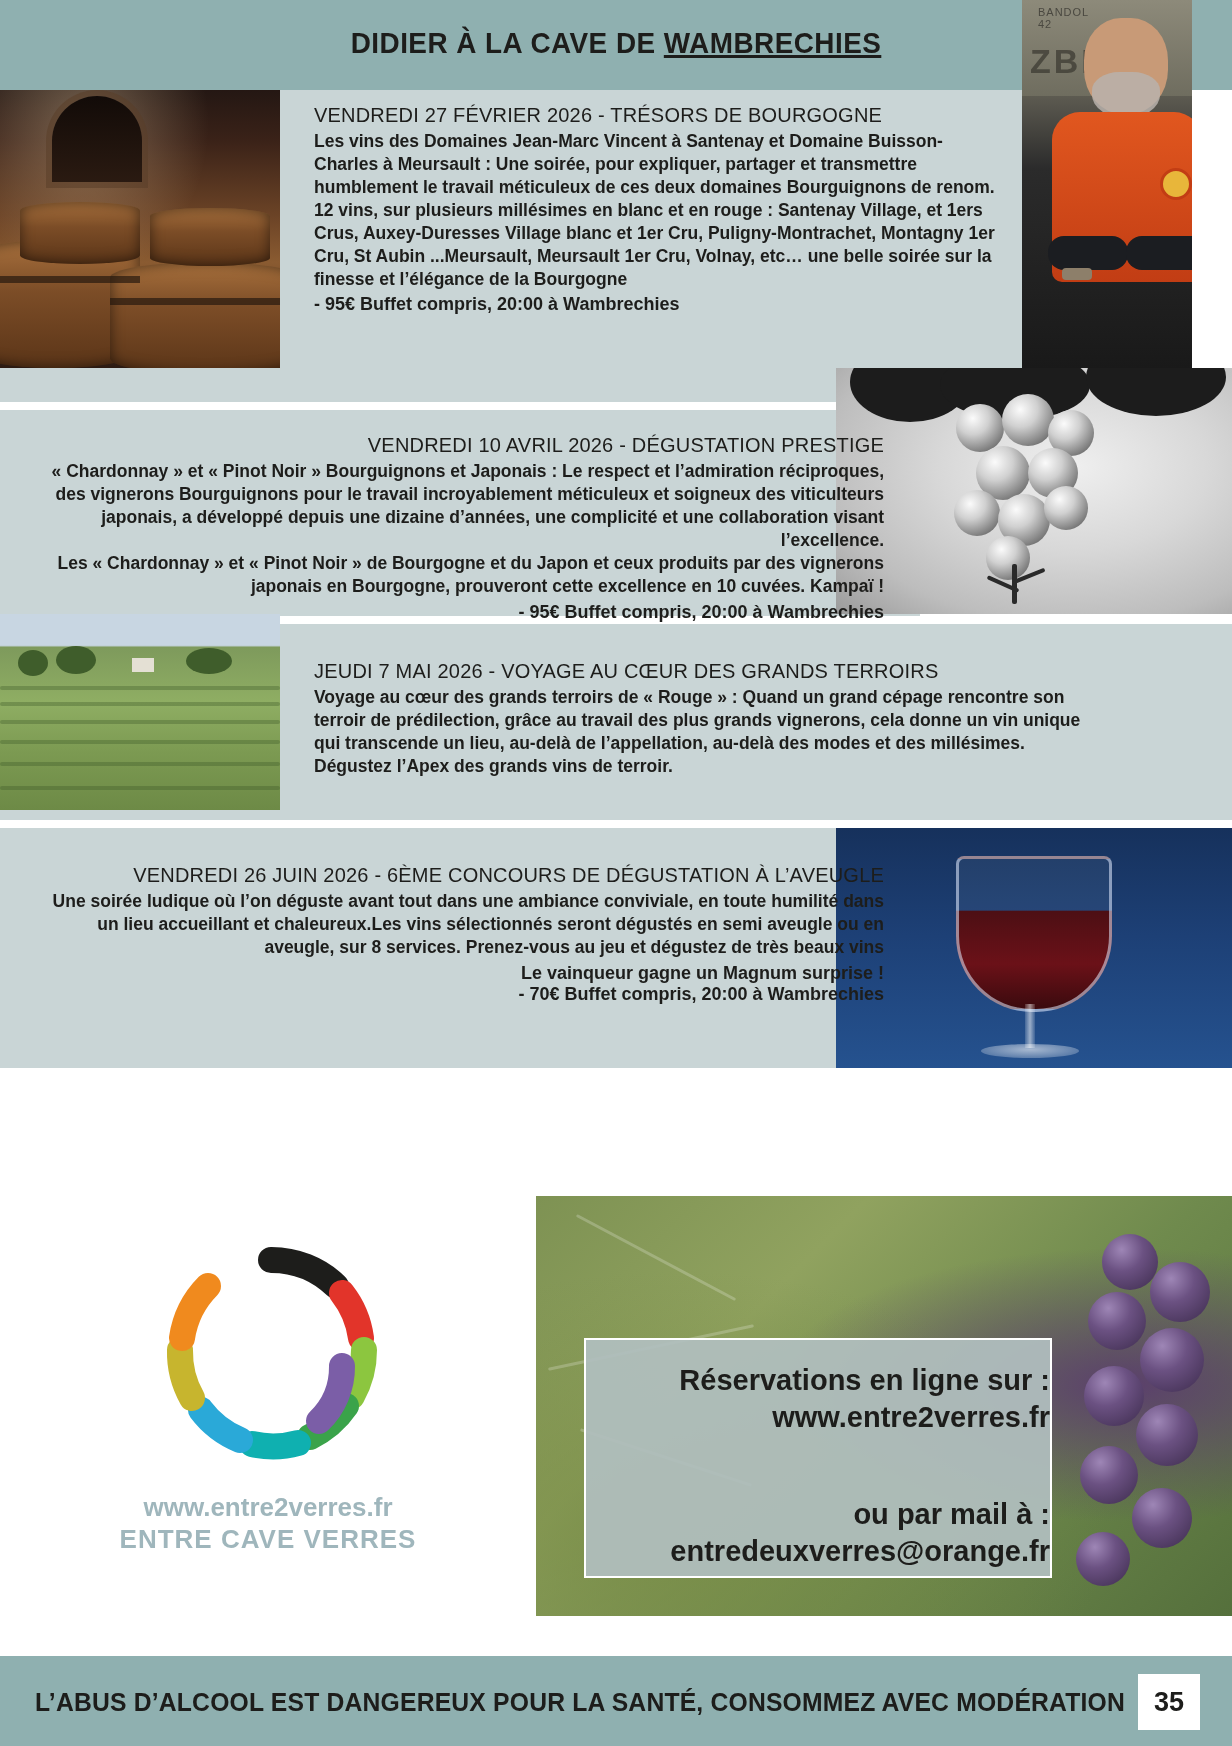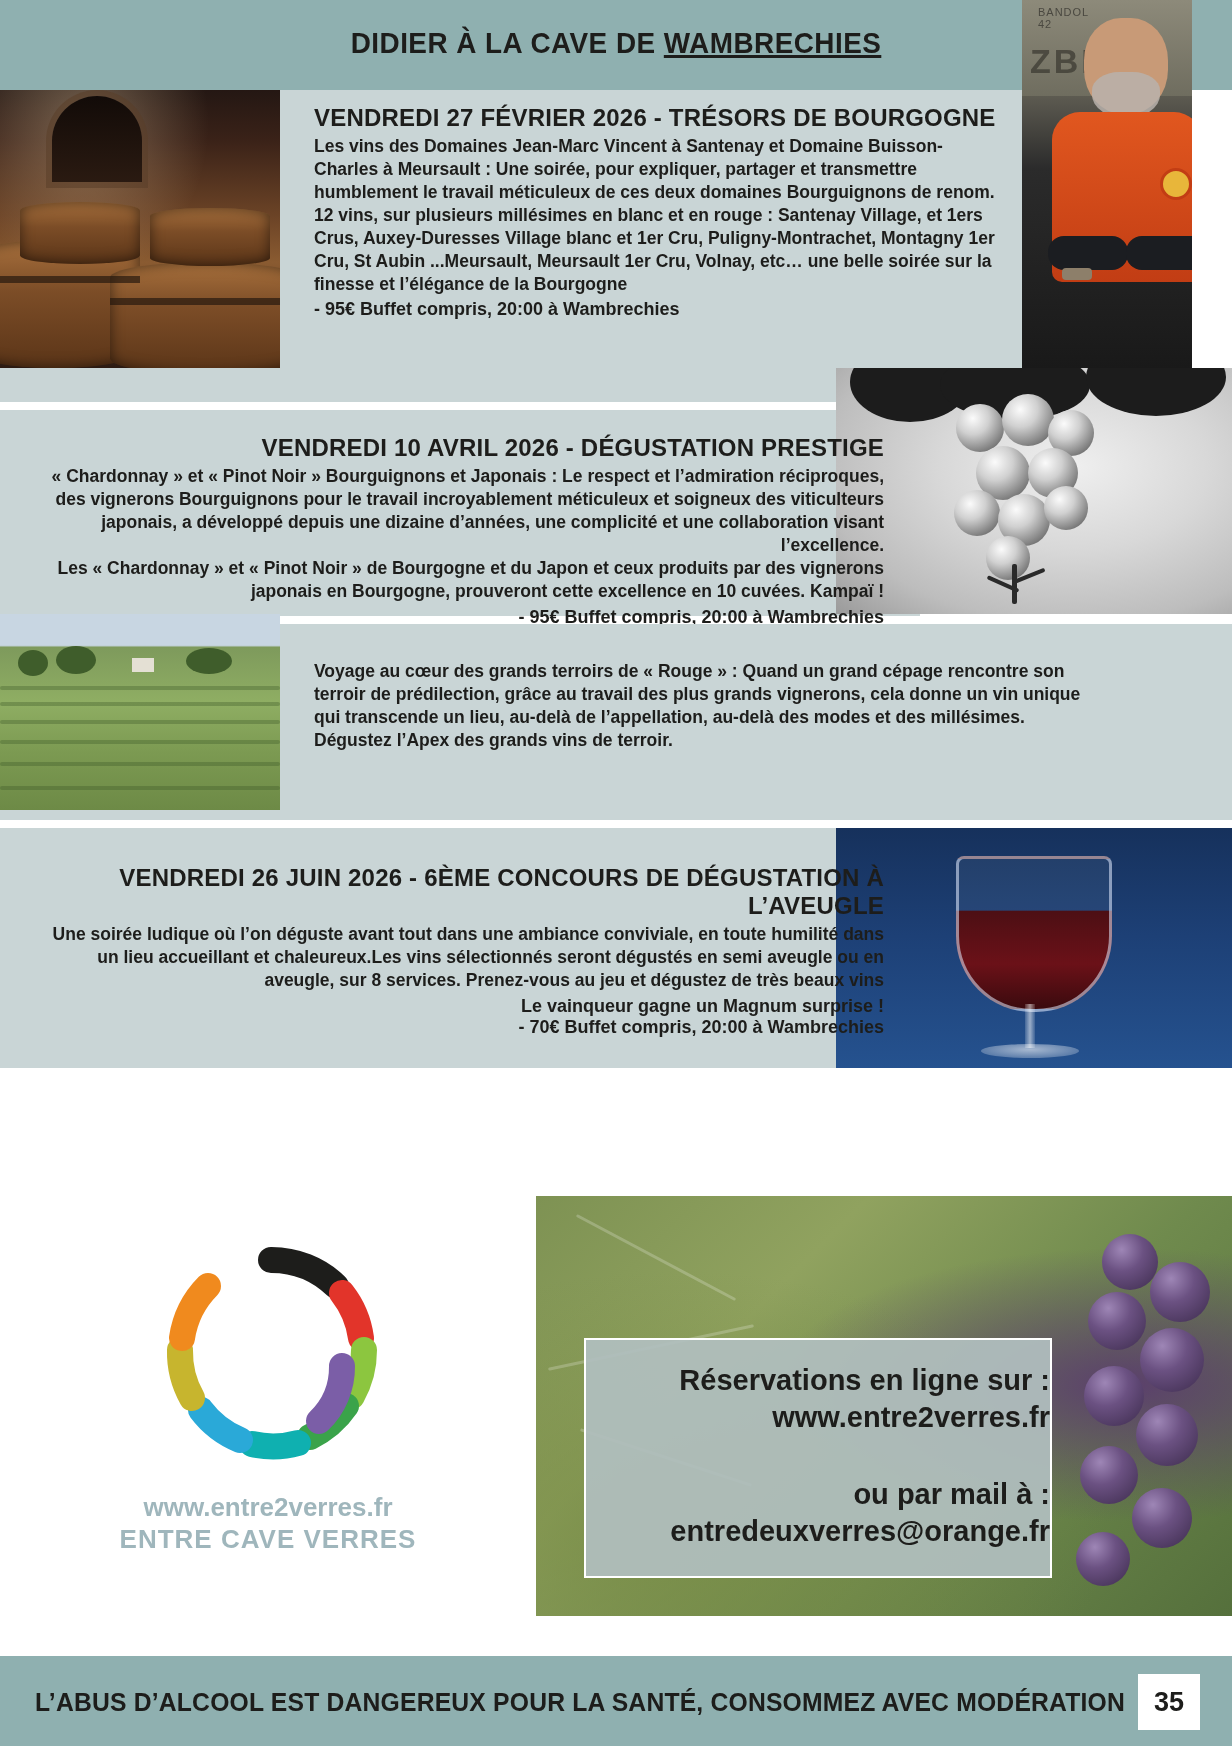--- a/index.html
+++ b/index.html
@@ -40,22 +40,22 @@
   
   .block {
     position: absolute;
     background: #c9d5d6;
   }
   .block-text {
     position: absolute;
     color: #1d1d1b;
   }
   .ev-title {
-    font-size: 24px;
-    font-weight: bold;
+    font-size: 20px;
+    font-weight: normal;
     letter-spacing: 0.2px;
     margin: 0 0 3px 0;
     font-family: "Liberation Sans Narrow", "Liberation Sans", sans-serif;
     transform-origin: left center;
   }
   .ev-body {
     font-size: 17.5px;
     line-height: 1.31;
     margin: 0;
     font-family: "Liberation Sans Narrow", "Liberation Sans", sans-serif;
@@ -340,20 +340,21 @@
   <div class="tree" style="left:186px; top:34px; width:46px; height:26px;"></div>
   <div class="house" style="left:132px; top:44px; width:22px; height:14px;"></div>
   <div class="hillrow" style="left:0;  top:72px;  width:280px;"></div>
   <div class="hillrow" style="left:0;  top:88px;  width:280px;"></div>
   <div class="hillrow" style="left:0;  top:106px; width:280px;"></div>
   <div class="hillrow" style="left:0;  top:126px; width:280px;"></div>
   <div class="hillrow" style="left:0;  top:148px; width:280px;"></div>
   <div class="hillrow" style="left:0;  top:172px; width:280px;"></div>
 </div>
 <div class="block-text" style="left:314px; top:660px; width:780px;">
+  <div class="ev-title">JEUDI 7 MAI 2026 - VOYAGE AU CŒUR DES GRANDS TERROIRS</div>
   <div class="ev-body">Voyage au cœur des grands terroirs de « Rouge » : Quand un grand cépage rencontre son terroir de prédilection, grâce au travail des plus grands vignerons, cela donne un vin unique qui transcende un lieu, au-delà de l’appellation, au-delà des modes et des millésimes. Dégustez l’Apex des grands vins de terroir.</div>
 </div>
 
 <div class="block" style="left:0;top:828px;width:920px;height:240px;"></div>
 <div class="photo photo-glass">
   <div class="bowl"></div>
   <div class="stem2"></div>
   <div class="foot"></div>
 </div>
 <div class="block-text center" style="left:40px; top:864px; width:844px;">
@@ -393,21 +394,21 @@
   <div class="cberry" style="left:604px; top:132px; width:64px; height:64px;"></div>
   <div class="cberry" style="left:548px; top:170px; width:60px; height:60px;"></div>
   <div class="cberry" style="left:600px; top:208px; width:62px; height:62px;"></div>
   <div class="cberry" style="left:544px; top:250px; width:58px; height:58px;"></div>
   <div class="cberry" style="left:596px; top:292px; width:60px; height:60px;"></div>
   <div class="cberry" style="left:540px; top:336px; width:54px; height:54px;"></div>
 
   <div class="resa-box">
     <div class="resa-line" style="margin-top:22px;">Réservations en ligne sur :</div>
     <div class="resa-line">www.entre2verres.fr</div>
-    <div class="resa-line" style="margin-top:40px;">ou par mail à :</div>
+    <div class="resa-line" style="margin-top:60px;">ou par mail à :</div>
     <div class="resa-line">entredeuxverres@orange.fr</div>
   </div>
 </div>
 
 <div class="footer-band"></div>
 <div class="footer-text">L’ABUS D’ALCOOL EST DANGEREUX POUR LA SANTÉ, CONSOMMEZ AVEC MODÉRATION</div>
 <div class="page-box">
   <span class="page-num">35</span>
 </div>
 

